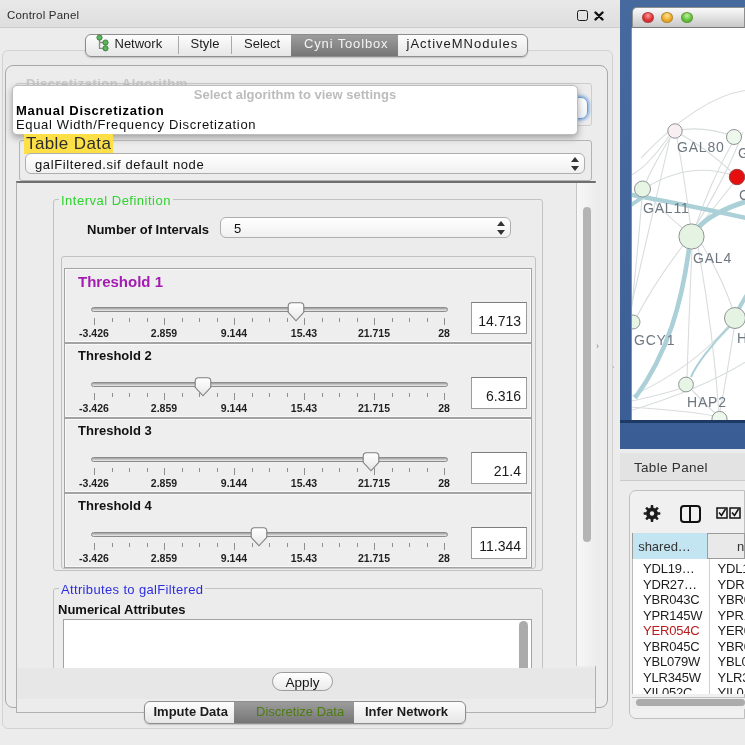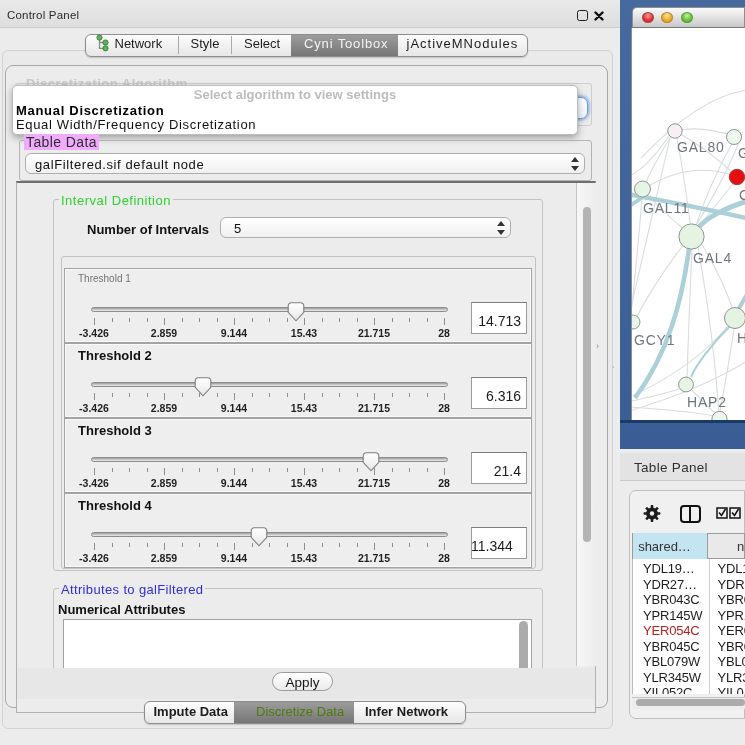--- a/index.html
+++ b/index.html
@@ -39,21 +39,21 @@
 <div class="ab" style="left:26px;top:76px;font-size:13px;font-weight:bold;letter-spacing:0.5px;color:#c7c7c7;background:transparent">Discretization Algorithm</div>
 
 <div class="ab" style="left:420px;top:97px;width:168px;height:22px;background:linear-gradient(#ffffff,#eef3f8);border:1px solid #6f9fd2;border-radius:7px;box-shadow:0 0 3px 1.5px rgba(90,150,215,0.7)"></div>
 
 <div class="ab" style="left:12px;top:85px;width:566px;height:50px;background:#ffffff;border:1px solid #bdbdbd;border-radius:5px;box-shadow:0 3px 7px rgba(0,0,0,0.32)"></div>
 <div class="ab" style="left:12px;top:87px;width:566px;height:14px;font-size:13px;color:#bcbcbc;text-align:center;font-weight:bold">Select algorithm to view settings</div>
 <div class="ab" style="left:16px;top:103px;font-size:13px;font-weight:bold;letter-spacing:0.7px;color:#000">Manual Discretization</div>
 <div class="ab" style="left:16px;top:117px;font-size:13px;letter-spacing:0.65px;color:#111">Equal Width/Frequency Discretization</div>
 
 <div class="ab" style="left:19px;top:140px;width:573px;height:41px;border:1px solid #b3b3b3;border-radius:3px"></div>
-<div class="ab" style="left:24px;top:134px;font-size:14px;color:#2e2e2e;background:#f0abfc;padding:0 2px;letter-spacing:0.4px">Table Data</div>
+<div class="ab" style="left:24px;top:134px;font-size:17px;color:#2e2e2e;background:#fde047;padding:0 2px;letter-spacing:0.4px">Table Data</div>
 <div class="ab" style="left:25px;top:153px;width:560px;height:21px;background:linear-gradient(#ffffff,#f0f0f0);border:1px solid #aeaeae;border-radius:6px"></div>
 <div class="ab" style="left:35px;top:157px;font-size:13px;letter-spacing:0.6px;color:#111">galFiltered.sif default node</div>
 <svg class="ab" style="left:569px;top:156px" width="12" height="16" viewBox="0 0 12 16">
     <path d="M6 1 L10 6 L2 6 Z" fill="#333"></path>
     <path d="M6 15 L10 10 L2 10 Z" fill="#333"></path>
   </svg>
 
 <div class="ab" style="left:16px;top:181px;width:580px;height:532px;background:#ececec;border:1px solid #b0b0b0;border-top:2px solid #6f6f6f;overflow:hidden" id="sp">
 
 <div class="ab" style="left:36px;top:16px;width:490px;height:372px;border:1px solid #c2c2c2;border-radius:3px"></div>
@@ -61,21 +61,21 @@
 <div class="ab" style="left:70px;top:39px;font-size:13px;font-weight:bold;color:#111">Number of Intervals</div>
 <div class="ab" style="left:203px;top:34px;width:291px;height:21px;background:linear-gradient(#ffffff,#f0f0f0);border:1px solid #aeaeae;border-radius:6px"></div>
 <div class="ab" style="left:217px;top:38px;font-size:13px;color:#111">5</div>
 <svg class="ab" style="left:478px;top:37px" width="12" height="16" viewBox="0 0 12 16">
       <path d="M6 1 L10 6 L2 6 Z" fill="#333"></path>
       <path d="M6 15 L10 10 L2 10 Z" fill="#333"></path>
     </svg>
 <div class="ab" style="left:44px;top:73px;width:475px;height:313px;border:1px solid #c2c2c2;border-radius:3px"></div>
 
 <div class="ab" style="left:47px;top:84.5px;width:468px;height:75px;background:#eeeeee;border:1px solid #a3a3a3;box-shadow:inset 0 0 0 1px #f9f9f9"></div>
-<div class="ab" style="left:61px;top:89.5px;font-size:10px;font-weight:normal;color:#737373">Threshold 1</div>
+<div class="ab" style="left:61px;top:89.5px;font-size:15px;font-weight:bold;color:#a21caf">Threshold 1</div>
 <div class="ab" style="left:74px;top:123.5px;width:357px;height:5px;background:linear-gradient(#9e9e9e,#ededed);border:1px solid #8c8c8c;border-radius:2.5px"></div>
 <div class="ab" style="left:77.0px;top:134.5px;width:1px;height:7px;background:#8e8e8e"></div>
     <div class="ab" style="left:94.5px;top:134.5px;width:1px;height:4px;background:#8e8e8e"></div>
     <div class="ab" style="left:112.0px;top:134.5px;width:1px;height:4px;background:#8e8e8e"></div>
     <div class="ab" style="left:129.5px;top:134.5px;width:1px;height:4px;background:#8e8e8e"></div>
     <div class="ab" style="left:147.0px;top:134.5px;width:1px;height:7px;background:#8e8e8e"></div>
     <div class="ab" style="left:164.5px;top:134.5px;width:1px;height:4px;background:#8e8e8e"></div>
     <div class="ab" style="left:182.0px;top:134.5px;width:1px;height:4px;background:#8e8e8e"></div>
     <div class="ab" style="left:199.5px;top:134.5px;width:1px;height:4px;background:#8e8e8e"></div>
     <div class="ab" style="left:217.0px;top:134.5px;width:1px;height:7px;background:#8e8e8e"></div>
@@ -230,21 +230,21 @@
       <defs>
         <linearGradient id="thg3" x1="0" y1="0" x2="0" y2="1">
           <stop offset="0" stop-color="#ffffff"></stop>
           <stop offset="0.55" stop-color="#f2f2f2"></stop>
           <stop offset="1" stop-color="#e4e4e4"></stop>
         </linearGradient>
       </defs>
       <path d="M4.5 0.7 H13.5 Q16.8 0.7 16.8 4 V10.3 L9 18.8 L1.2 10.3 V4 Q1.2 0.7 4.5 0.7 Z" fill="url(#thg3)" stroke="#7f7f7f" stroke-width="1.1"></path>
     </svg>
     <div class="ab" style="left:454px;top:344.0px;width:56px;height:32px;background:#fff;border:1px solid #9b9b9b;border-top:1px solid #7d7d7d"></div>
-<div class="ab" style="left:454px;top:355.0px;width:50px;font-size:14px;color:#1b1b1b">11.344</div>
+<div class="ab" style="left:454px;top:355.0px;width:50px;text-align:right;font-size:14px;color:#1b1b1b">11.344</div>
 
 <div class="ab" style="left:36px;top:405px;width:490px;height:110px;border:1px solid #c2c2c2;border-radius:3px"></div>
 <div class="ab" style="left:42px;top:399px;font-size:13px;letter-spacing:0.35px;color:#2d2de0;background:#ececec;padding:0 2px">Attributes to galFiltered</div>
 <div class="ab" style="left:41px;top:418.5px;font-size:13px;font-weight:bold;color:#111">Numerical Attributes</div>
 <div class="ab" style="left:46px;top:436px;width:469px;height:70px;background:#fff;border:1px solid #a2a2a2"></div>
 <div class="ab" style="left:501.5px;top:438px;width:9px;height:60px;background:#ababab;border-radius:4.5px"></div>
 </div>
 
 <div class="ab" style="left:576px;top:183px;width:20px;height:483px;background:linear-gradient(90deg,#f7f7f7,#ededed);border-left:1px solid #c6c6c6"></div>
 <div class="ab" style="left:583px;top:207px;width:8px;height:335px;background:#b4b4b4;border-radius:4px"></div>

